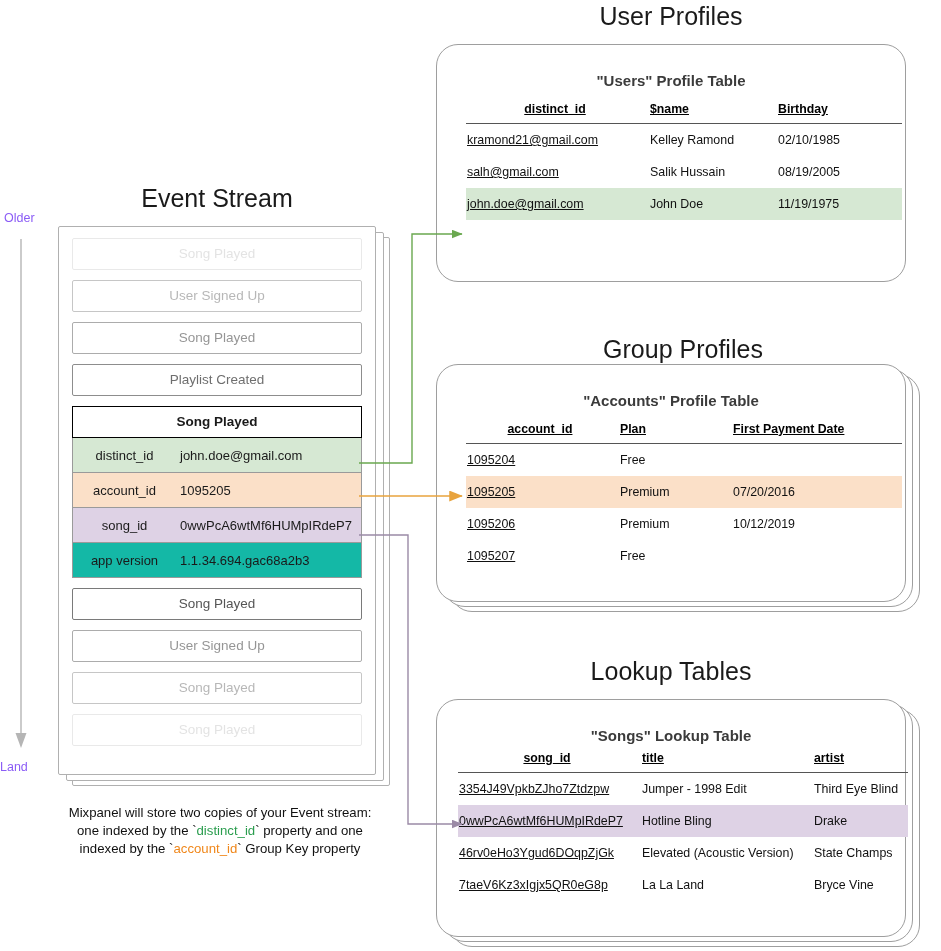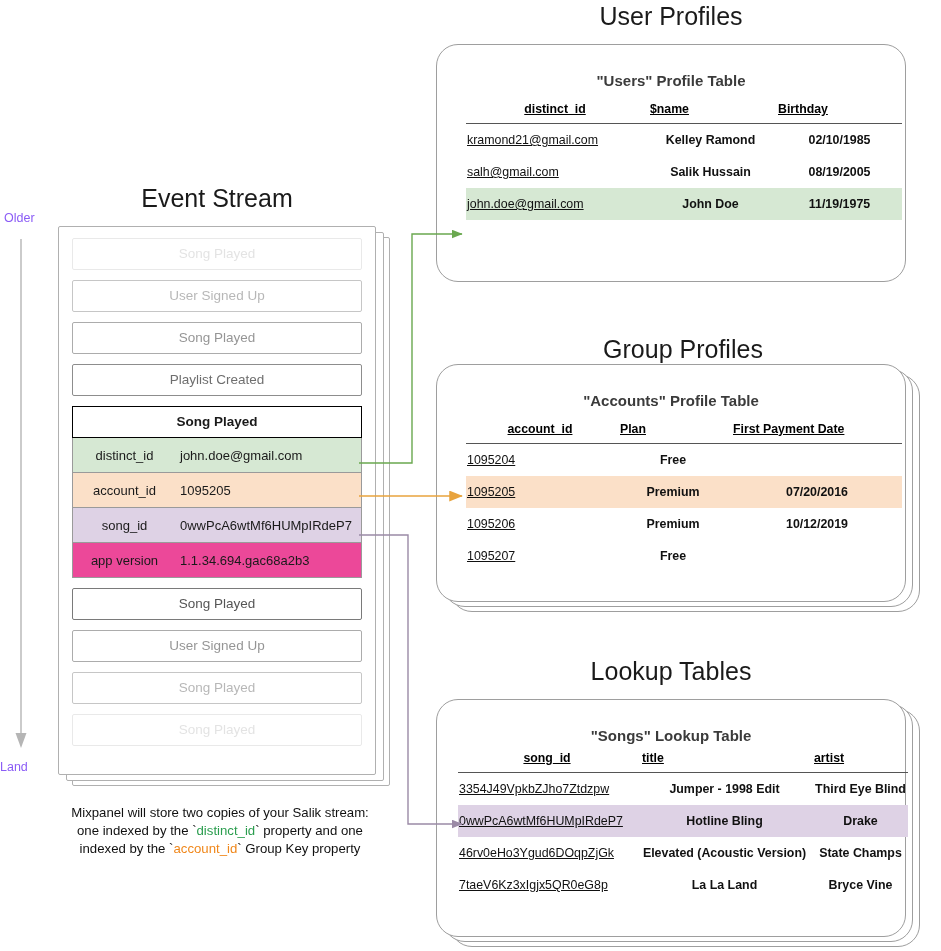--- a/index.html
+++ b/index.html
@@ -91,21 +91,21 @@
     border: 1px solid #9a9a9a;
     border-top: none;
     font-size: 13px;
     color: #1a1a1a;
   }
   .prop-key { width: 103px; text-align: center; flex: none; }
   .prop-val { padding-left: 4px; }
   .hl-green  { background: #d6e8d3; }
   .hl-orange { background: #fbe0c8; }
   .hl-purple { background: #ded2e5; }
-  .hl-none   { background: #ec4899; }
+  .hl-none   { background: #14b8a6; }
 
   #stream-caption {
     position: absolute;
     left: 40px; top: 804px;
     width: 360px;
     text-align: center;
     font-size: 13.2px;
     line-height: 18px;
     color: #111111;
   }
@@ -146,21 +146,21 @@
   .ptable td {
     height: 30px;
     font-size: 12.4px;
     color: #111111;
     white-space: nowrap;
   }
   .ptable td.c0 { text-align: left; }
   .ptable td.c0 span { text-decoration: underline; }
   .ptable th.h0 { text-align: center; }
   .ptable th.hx { text-align: left; padding-left: 6px; margin-top: 25px; }
-  .ptable td.cx { text-align: center; padding-left: 6px; font-weight: bold; }
+  .ptable td.cx { text-align: left; padding-left: 6px; }
   tr.row-green  td { background: #d6e8d3; }
   tr.row-orange td { background: #fbe0c8; }
   tr.row-purple td { background: #ded2e5; }
 
   #connectors { position: absolute; left: 0; top: 0; width: 941px; height: 951px; pointer-events: none; }
 </style>
 </head>
 <body>
 
 <div id="time-axis">
@@ -203,21 +203,21 @@
         </div>
       </div>
       <div class="event-row fade-5">Song Played</div>
       <div class="event-row fade-3">User Signed Up</div>
       <div class="event-row fade-2">Song Played</div>
       <div class="event-row fade-1">Song Played</div>
     </div>
 </div>
 
 <div id="stream-caption">
-  <div>Mixpanel will store two copies of your Salik stream:</div>
+  <div>Mixpanel will store two copies of your Event stream:</div>
   <div><span>one indexed by the `</span><span class="tok-green">distinct_id</span><span>` property and one</span></div>
   <div><span>indexed by the `</span><span class="tok-orange">account_id</span><span>` Group Key property</span></div>
 </div>
 
 <div class="section-title" style="left:436px; top:2px; width:470px;">User Profiles</div>
 <div class="panel" id="panel-users" style="left:436px; top:44px; width:478px; height:240px;">
   <div class="panel-card" style="left:0; top:0; width:470px; height:238px;"></div>
   <div class="panel-title" style="left:0; top:28px; width:470px;">"Users" Profile Table</div>
   <table class="ptable" id="tbl-users" style="left:30px; top:58px; width:436px;">
     <colgroup>

